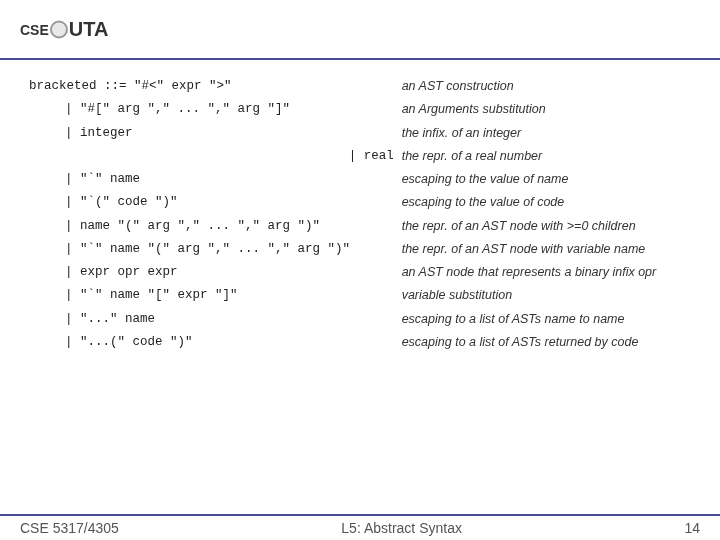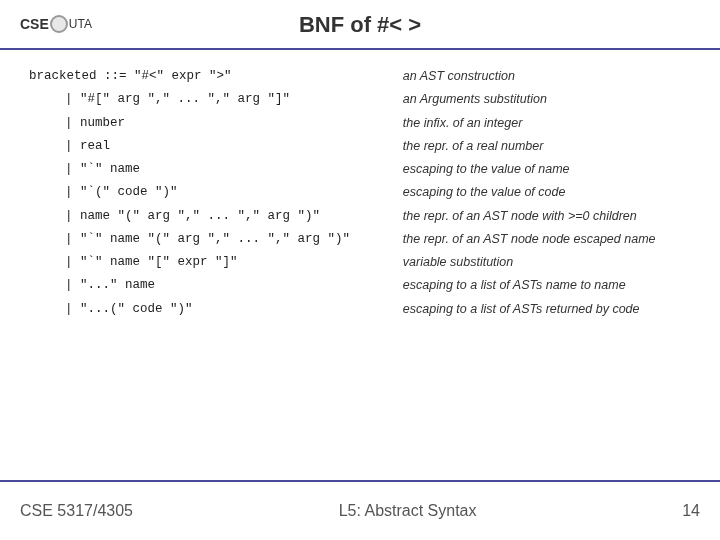--- a/index.html
+++ b/index.html
@@ -8,26 +8,26 @@
       height: 540px;
       background: #fff;
       font-family: Arial, sans-serif;
       overflow: hidden;
       position: relative;
     }
 
     
     #header {
       display: flex;
-      align-items: flex-end;
+      align-items: flex-start;
       justify-content: center;
       padding: 10px 20px;
       border-bottom: 2px solid #4a4a9a;
       position: relative;
-      height: 50px;
+      height: 60px;
     }
     #logo-area {
       position: absolute;
       left: 20px;
       top: 50%;
       transform: translateY(-50%);
       display: flex;
       align-items: center;
     }
     .logo-cse {
@@ -39,22 +39,22 @@
       width: 18px;
       height: 18px;
       border-radius: 50%;
       background: #e8e8e8;
       border: 2px solid #999;
       display: inline-block;
       margin: 0 1px;
       vertical-align: middle;
     }
     .logo-uta {
-      font-weight: normal;
-      font-size: 12px;
+      font-weight: bold;
+      font-size: 20px;
       color: #333;
     }
     #page-title-text {
       font-size: 22px;
       font-weight: bold;
       color: #333;
     }
 
     
     #main-content {
@@ -90,72 +90,75 @@
 
     
     #footer {
       position: absolute;
       bottom: 0;
       left: 0;
       right: 0;
       display: flex;
       align-items: center;
       justify-content: space-between;
-      padding: 20px 20px;
+      padding: 4px 20px;
       border-top: 2px solid #4a4a9a;
-      font-size: 16px;
+      font-size: 14px;
       color: #555;
     }
   </style>
 </head>
 <body>
 
 <div id="header">
   <div id="logo-area">
     <span class="logo-cse">CSE</span>
     <span class="logo-circle"></span>
     <span class="logo-uta">UTA</span>
   </div>
-  <span id="page-title-text">BNF of #&lt; &gt;</span>
 </div>
 
 <div id="main-content">
   <table class="bnf-table">
     <tbody id="bnf-body">
     <tr>
           <td class="col-def">bracketed ::=  "#&lt;" expr "&gt;"</td>
           <td class="col-desc">an AST construction</td>
         </tr>
         <tr>
           <td class="col-def" style="padding-left: 40px;">| "#[" arg "," ... "," arg "]"</td>
           <td class="col-desc">an Arguments substitution</td>
         </tr>
         <tr>
-          <td class="col-def" style="padding-left: 40px;">| number</td>
+          <td class="col-def" style="padding-left: 40px;">| integer</td>
           <td class="col-desc">the infix. of an integer</td>
         </tr>
         <tr>
-          <td class="col-def" style="padding-left: 40px;">| real</td>
+          <td class="col-def" style="padding-left: 40px; text-align: right;">| real</td>
           <td class="col-desc">the repr. of a real number</td>
         </tr>
         <tr>
           <td class="col-def" style="padding-left: 40px;">| "`" name</td>
           <td class="col-desc">escaping to the value of name</td>
         </tr>
         <tr>
           <td class="col-def" style="padding-left: 40px;">| "`(" code ")"</td>
           <td class="col-desc">escaping to the value of code</td>
         </tr>
         <tr>
           <td class="col-def" style="padding-left: 40px;">| name "(" arg "," ... "," arg ")"</td>
           <td class="col-desc">the repr. of an AST node with &gt;=0 children</td>
         </tr>
         <tr>
           <td class="col-def" style="padding-left: 40px;">| "`" name "(" arg "," ... "," arg ")"</td>
-          <td class="col-desc">the repr. of an AST node node escaped name</td>
+          <td class="col-desc">the repr. of an AST node with variable name</td>
+        </tr>
+        <tr>
+          <td class="col-def" style="padding-left: 40px;">| expr opr expr</td>
+          <td class="col-desc">an AST node that represents a binary infix opr</td>
         </tr>
         <tr>
           <td class="col-def" style="padding-left: 40px;">| "`" name "[" expr "]"</td>
           <td class="col-desc">variable substitution</td>
         </tr>
         <tr>
           <td class="col-def" style="padding-left: 40px;">| "..." name</td>
           <td class="col-desc">escaping to a list of ASTs name to name</td>
         </tr>
         <tr>

